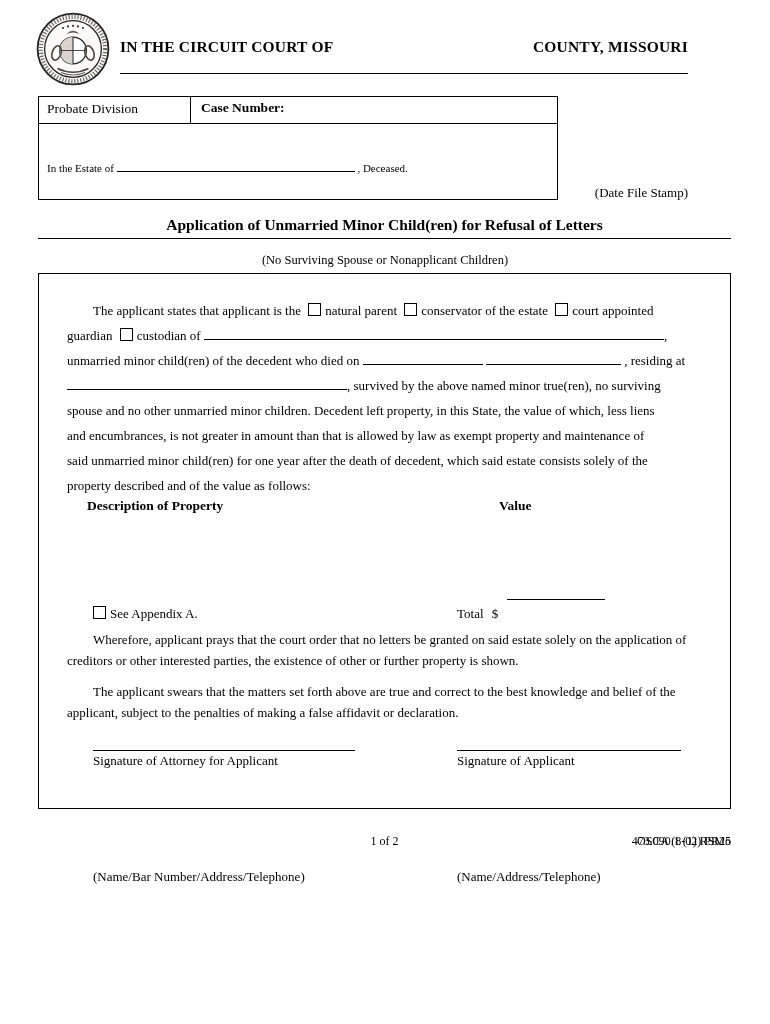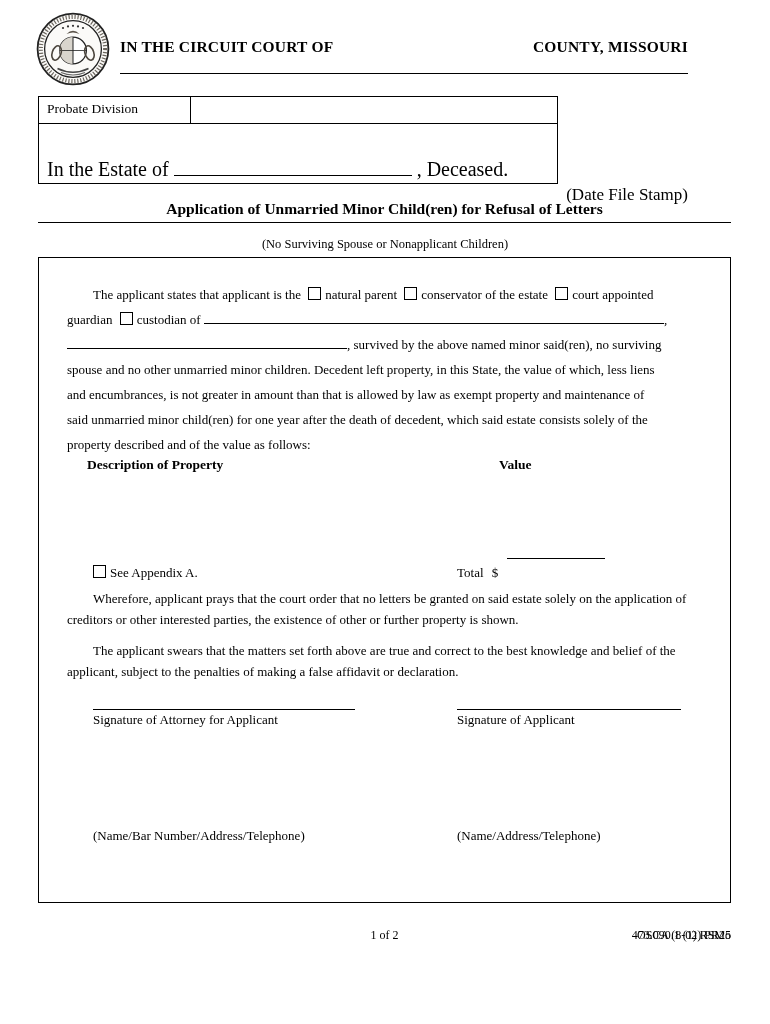--- a/index.html
+++ b/index.html
@@ -6,35 +6,35 @@
   .page{position:relative;width:770px;height:1024px;background:#ffffff;margin:0 auto;
         font-family:"Liberation Serif",serif;color:#000;overflow:hidden;}
 
   .seal{position:absolute;left:36px;top:12px;width:74px;height:74px;}
 
   .court-header{display:flex;align-items:baseline;margin:38px 82px 0 120px;
         border-bottom:1.4px solid #000;padding-bottom:17px;font-weight:bold;
         font-size:15.5px;letter-spacing:.2px;}
   .court-header .fill{flex:1;}
 
-  .case-box{margin:22px 0 16px 38px;width:520px;height:88px;border:1.4px solid #000;box-sizing:border-box;}
+  .case-box{margin:22px 0 16px 38px;width:520px;height:104px;border:1.4px solid #000;box-sizing:border-box;}
   .case-row{display:flex;height:27px;border-bottom:1.2px solid #000;font-size:13.5px;box-sizing:border-box;}
   .cell-division{width:152px;border-right:1.2px solid #000;box-sizing:border-box;padding:4px 0 0 8px;}
   .cell-case{flex:1;font-weight:bold;padding:3px 0 0 10px;}
-  .estate-line{margin:34px 0 0 8px;font-size:20px;white-space:nowrap;}
+  .estate-line{margin:34px 0 0 8px;font-size:11px;white-space:nowrap;}
 
   .blank{display:inline-block;border-bottom:1px solid #000;height:13px;vertical-align:baseline;}
 
-  .date-stamp{position:absolute;top:185px;right:82px;font-size:17px;}
+  .date-stamp{position:absolute;top:185px;right:82px;font-size:13px;}
 
   .doc-title{margin:7px 39px 0 38px;text-align:center;font-weight:bold;font-size:15.5px;
         border-bottom:1.2px solid #000;padding-bottom:4px;}
   .doc-subtitle{text-align:center;font-size:12.5px;margin-top:14px;}
 
-  .form-box{margin:5px 39px 0 38px;height:646px;border:1.6px solid #000;box-sizing:border-box;
+  .form-box{margin:5px 39px 0 38px;height:536px;border:1.6px solid #000;box-sizing:border-box;
         padding:24px 26px 0 28px;font-size:13px;}
 
   .line{white-space:nowrap;line-height:25px;height:25px;}
   .ind{display:inline-block;width:26px;}
   .cb{display:inline-block;width:11px;height:11px;border:1.1px solid #000;vertical-align:-1px;margin:0 4px;background:#fff;}
 
   .prop-header{position:relative;height:20px;font-weight:bold;font-size:13.5px;}
   .desc-h{margin-left:20px;}
   .value-h{position:absolute;left:432px;top:0;}
 
@@ -97,20 +97,21 @@
 
   <div class="court-header">
     <span>IN THE CIRCUIT COURT OF</span>
     <span class="fill"></span>
     <span>COUNTY, MISSOURI</span>
   </div>
 
   <div class="case-box">
     <div class="case-row">
       <div class="cell-division">Probate Division</div>
+      <div class="cell-case">Case Number:</div>
     </div>
     <div class="estate-line">
       <span>In the Estate of</span>
       <span class="blank" style="width:238px"></span>
       <span>, Deceased.</span>
     </div>
   </div>
 
   <div class="date-stamp">(Date File Stamp)</div>
 
@@ -125,23 +126,29 @@
       <span class="cb"></span><span>conservator of the estate</span>
       <span class="cb"></span><span>court appointed</span>
     </div>
 
     <div class="line">
       <span>guardian</span>
       <span class="cb"></span><span>custodian of</span>
       <span class="blank" style="width:460px"></span><span>,</span>
     </div>
 
+    <div class="line">
+      <span>unmarried minor child(ren) of the decedent who died on</span>
+      <span class="blank" style="width:120px"></span>
+      <span class="blank" style="width:135px"></span>
+      <span>, residing at</span>
+    </div>
 
     <div class="line">
-      <span class="blank" style="width:280px"></span><span>, survived by the above named minor said(ren), no surviving</span>
+      <span class="blank" style="width:280px"></span><span>, survived by the above named minor true(ren), no surviving</span>
     </div>
 
     <div class="line">spouse and no other unmarried minor children. Decedent left property, in this State, the value of which, less liens</div>
     <div class="line">and encumbrances, is not greater in amount than that is allowed by law as exempt property and maintenance of</div>
     <div class="line">said unmarried minor child(ren) for one year after the death of decedent, which said estate consists solely of the</div>
     <div class="line">property described and of the value as follows:</div>
 
     <div class="prop-header">
       <span class="desc-h">Description of Property</span>
       <span class="value-h">Value</span>

